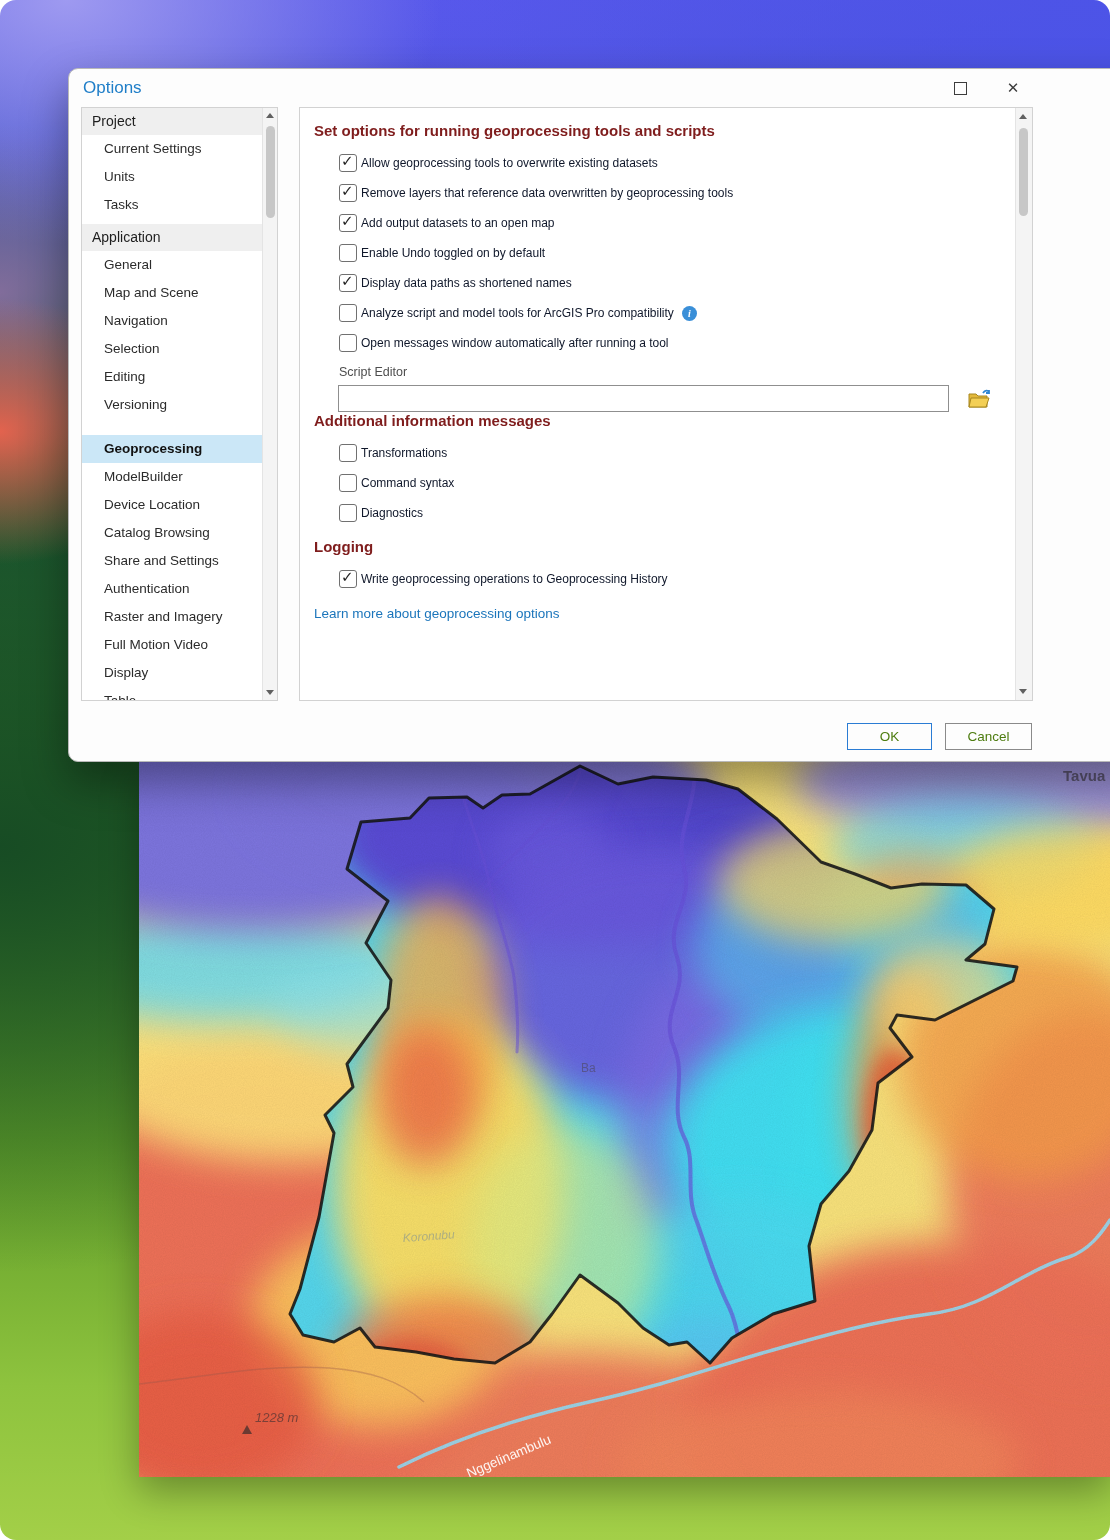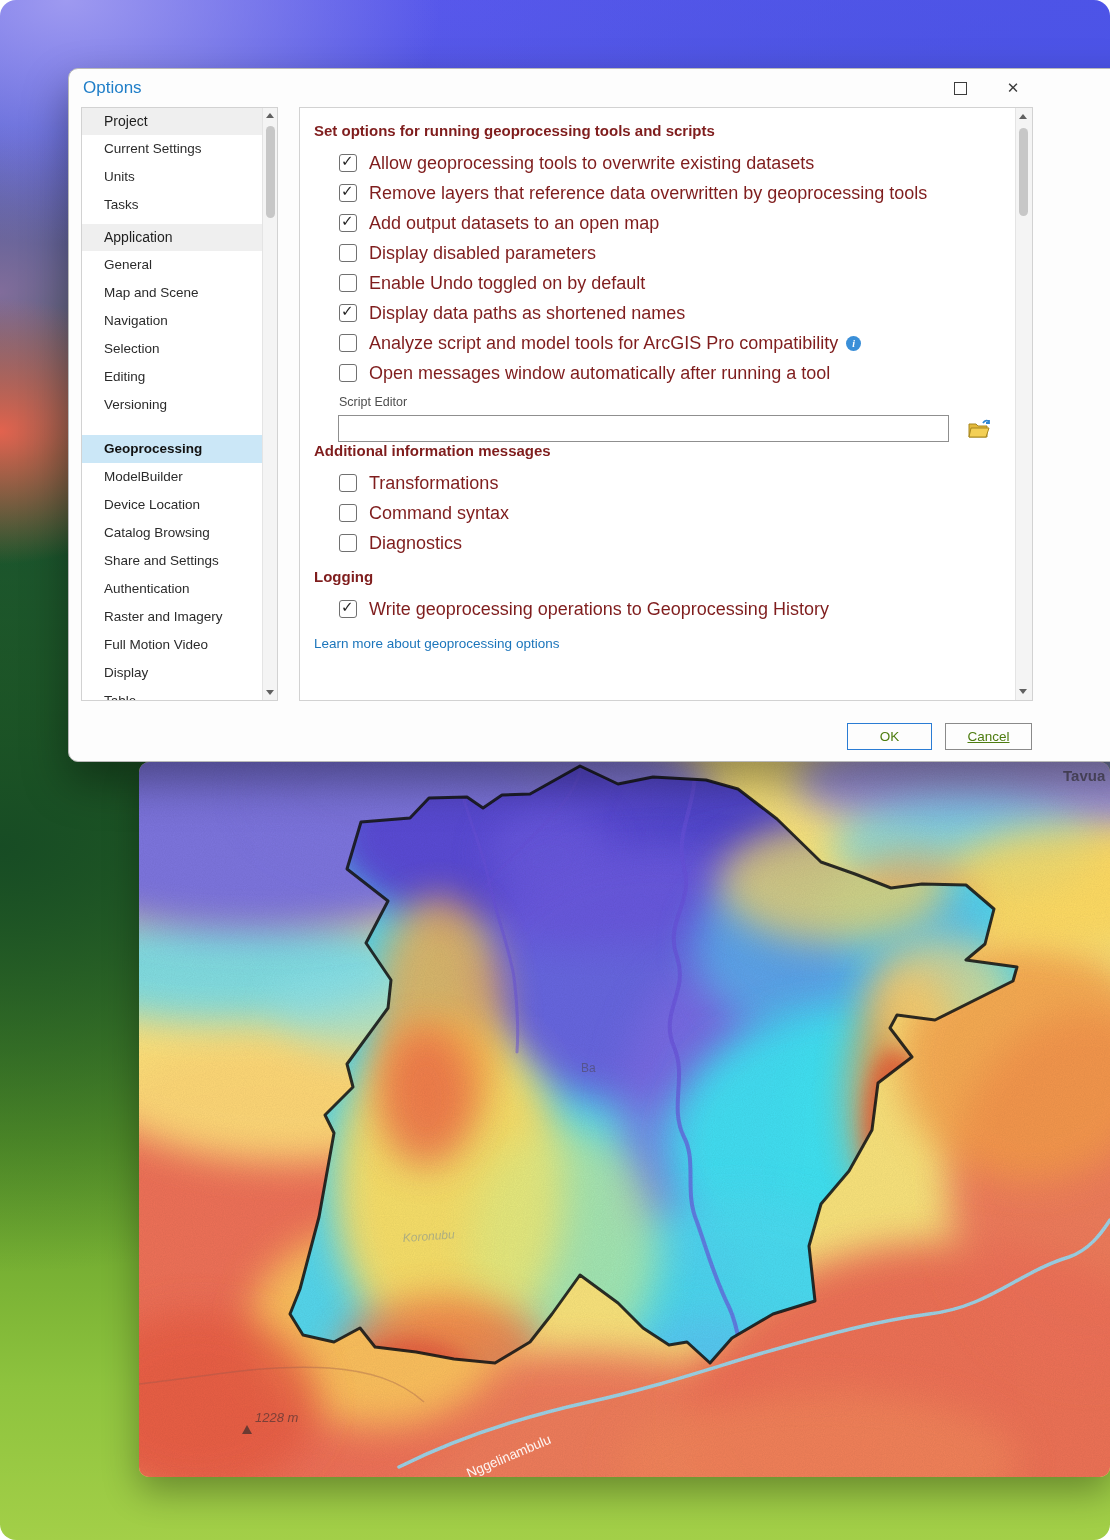--- a/index.html
+++ b/index.html
@@ -11,71 +11,71 @@
       radial-gradient(ellipse 300px 240px at 0% 19%, rgba(155,115,170,.75), rgba(155,115,170,0) 70%),
       radial-gradient(ellipse 520px 340px at 6% 0%, rgba(162,157,241,.95), rgba(162,157,241,0) 72%),
       radial-gradient(ellipse 420px 430px at 100% 44%, rgba(152,133,233,.9), rgba(152,133,233,0) 72%),
       radial-gradient(ellipse 950px 720px at 100% 6%, rgba(76,83,233,.96), rgba(76,83,233,0) 75%),
       radial-gradient(ellipse 760px 460px at 42% 0%, rgba(88,88,236,.92), rgba(88,88,236,0) 75%),
       radial-gradient(ellipse 850px 560px at 0% 55%, rgba(22,74,36,.95), rgba(22,74,36,0) 76%),
       linear-gradient(180deg,#5157e0 0%,#4756c8 9%,#2e5a52 22%,#1e5a30 36%,#2e6f25 55%,#5f9c28 74%,#8ec33e 90%,#a3cf48 100%);
   }
 
   
-  .map{position:absolute;left:139px;top:762px;width:971px;height:715px;overflow:hidden;box-shadow:0 14px 36px rgba(0,0,0,.32);border-radius:10px;}
+  .map{position:absolute;left:139px;top:762px;width:971px;height:715px;overflow:hidden;box-shadow:0 14px 36px rgba(0,0,0,.32);}
   .map svg{display:block;}
 
   
   .dialog{position:absolute;left:68px;top:68px;width:1084px;height:694px;background:#fdfdfd;
     border:1px solid #b9b9b9;border-radius:10px;box-shadow:0 20px 45px rgba(0,0,0,.38);box-sizing:border-box;}
   .title{position:absolute;left:14px;top:9px;font-size:17px;color:#1f7ec8;}
   .winbtn{position:absolute;top:9px;width:22px;height:20px;display:flex;align-items:center;justify-content:center;color:#3c3c3c;cursor:default;}
   .winbtn.max{left:880px;}
   .winbtn.close{left:933px;font-size:15px;}
   .maxglyph{width:11px;height:11px;border:1.4px solid #3c3c3c;display:inline-block;}
 
   
   .sidebar{position:absolute;left:12px;top:38px;width:197px;height:594px;background:#ffffff;
     border:1px solid #d2d2d2;box-sizing:border-box;overflow:hidden;}
   .side-scroll{position:absolute;right:0;top:0;width:15px;height:100%;background:#f4f4f4;border-left:1px solid #e4e4e4;box-sizing:border-box;}
   .side-thumb{position:absolute;left:3px;top:18px;width:9px;height:92px;background:#c7c7c7;border-radius:5px;}
   .tri-up{width:0;height:0;border-left:4px solid transparent;border-right:4px solid transparent;border-bottom:5px solid #606060;position:absolute;left:3px;}
   .tri-down{width:0;height:0;border-left:4px solid transparent;border-right:4px solid transparent;border-top:5px solid #606060;position:absolute;left:3px;}
   .side-list{position:absolute;left:0;top:0;width:181px;}
-  .side-header{height:27px;line-height:27px;background:#efefef;color:#1e1e1e;font-size:14px;padding-left:22px;}
+  .side-header{height:27px;line-height:27px;background:#efefef;color:#1e1e1e;font-size:14px;padding-left:10px;}
   .side-item{height:28px;line-height:28px;font-size:13.5px;color:#2b2b2b;padding-left:22px;white-space:nowrap;cursor:default;}
   .side-item.selected{background:#cbe7f7;font-weight:bold;color:#111;margin-top:16px;}
   .side-gap{height:5px;}
 
   
   .main{position:absolute;left:230px;top:38px;width:734px;height:594px;background:#ffffff;
     border:1px solid #d2d2d2;box-sizing:border-box;}
   .main-inner{position:absolute;left:0;top:0;right:17px;bottom:0;padding:14px 0 0 14px;box-sizing:border-box;}
   .main-scroll{position:absolute;right:0;top:0;width:17px;height:100%;background:#f4f4f4;border-left:1px solid #e4e4e4;box-sizing:border-box;}
   .main-thumb{position:absolute;left:3px;top:20px;width:9px;height:88px;background:#c7c7c7;border-radius:5px;}
   h2.sec{margin:0;font-size:15px;font-weight:600;color:#7f1d1d;}
   .sec-gap{margin-top:16px;}
   .rows{margin-top:9px;}
   .chk-row{height:30px;display:flex;align-items:center;padding-left:25px;}
   .chk{width:16px;height:16px;border:1px solid #707070;border-radius:3px;background:#fff;position:relative;flex:0 0 auto;}
   .chk.checked::after{content:"✓";position:absolute;left:1px;top:-3px;font-size:15px;color:#1f1f1f;}
-  .chk-label{margin-left:12px;font-size:18px;color:#7f1d1d;white-space:nowrap;}
+  .chk-label{margin-left:4px;font-size:12px;color:#0f172a;white-space:nowrap;}
   .info-dot{margin-left:8px;width:15px;height:15px;border-radius:50%;background:#3a8fd8;color:#fff;
     font-size:10px;font-weight:bold;font-style:italic;display:flex;align-items:center;justify-content:center;font-family:"Liberation Serif",serif;}
   .field-label{margin:7px 0 6px 25px;font-size:12.5px;color:#4d4d4d;}
   .field-row{display:flex;align-items:center;margin-left:24px;}
   .txt-input{width:611px;height:27px;border:1px solid #8f8f8f;background:#fff;box-sizing:border-box;font-size:13px;padding:0 6px;outline:none;}
   .folder-btn{margin-left:18px;width:26px;height:24px;display:flex;align-items:center;justify-content:center;cursor:default;}
   .link{margin-top:12px;font-size:13.5px;color:#1b75bb;text-decoration:none;display:inline-block;}
 
   
   .btn{position:absolute;top:654px;height:27px;background:#fdfdfd;font-size:13.5px;color:#4d7c0f;
     display:flex;align-items:center;justify-content:center;box-sizing:border-box;cursor:default;}
   .btn.ok{left:778px;width:85px;border:1px solid #2a7cd4;}
-  .btn.cancel{left:876px;width:87px;border:1px solid #8a8a8a;text-decoration:underline;}
+  .btn.cancel{left:876px;width:87px;border:1px solid #8a8a8a;}
 </style>
 </head>
 <body>
 
 <div class="canvas">
 
   <div class="map">
     <svg width="971" height="715" viewBox="0 0 971 715" xmlns="http://www.w3.org/2000/svg">
       <defs>
         <filter id="b" x="-70%" y="-70%" width="240%" height="240%">
@@ -210,24 +210,20 @@
           <div class="chk-row">
             <span class="chk checked"></span>
             <span class="chk-label">Remove layers that reference data overwritten by geoprocessing tools</span>
           </div>
           <div class="chk-row">
             <span class="chk checked"></span>
             <span class="chk-label">Add output datasets to an open map</span>
           </div>
           <div class="chk-row">
             <span class="chk"></span>
-            <span class="chk-label">Display disabled parameters</span>
-          </div>
-          <div class="chk-row">
-            <span class="chk"></span>
             <span class="chk-label">Enable Undo toggled on by default</span>
           </div>
           <div class="chk-row">
             <span class="chk checked"></span>
             <span class="chk-label">Display data paths as shortened names</span>
           </div>
           <div class="chk-row">
             <span class="chk"></span>
             <span class="chk-label">Analyze script and model tools for ArcGIS Pro compatibility</span>
             <span class="info-dot">i</span>

